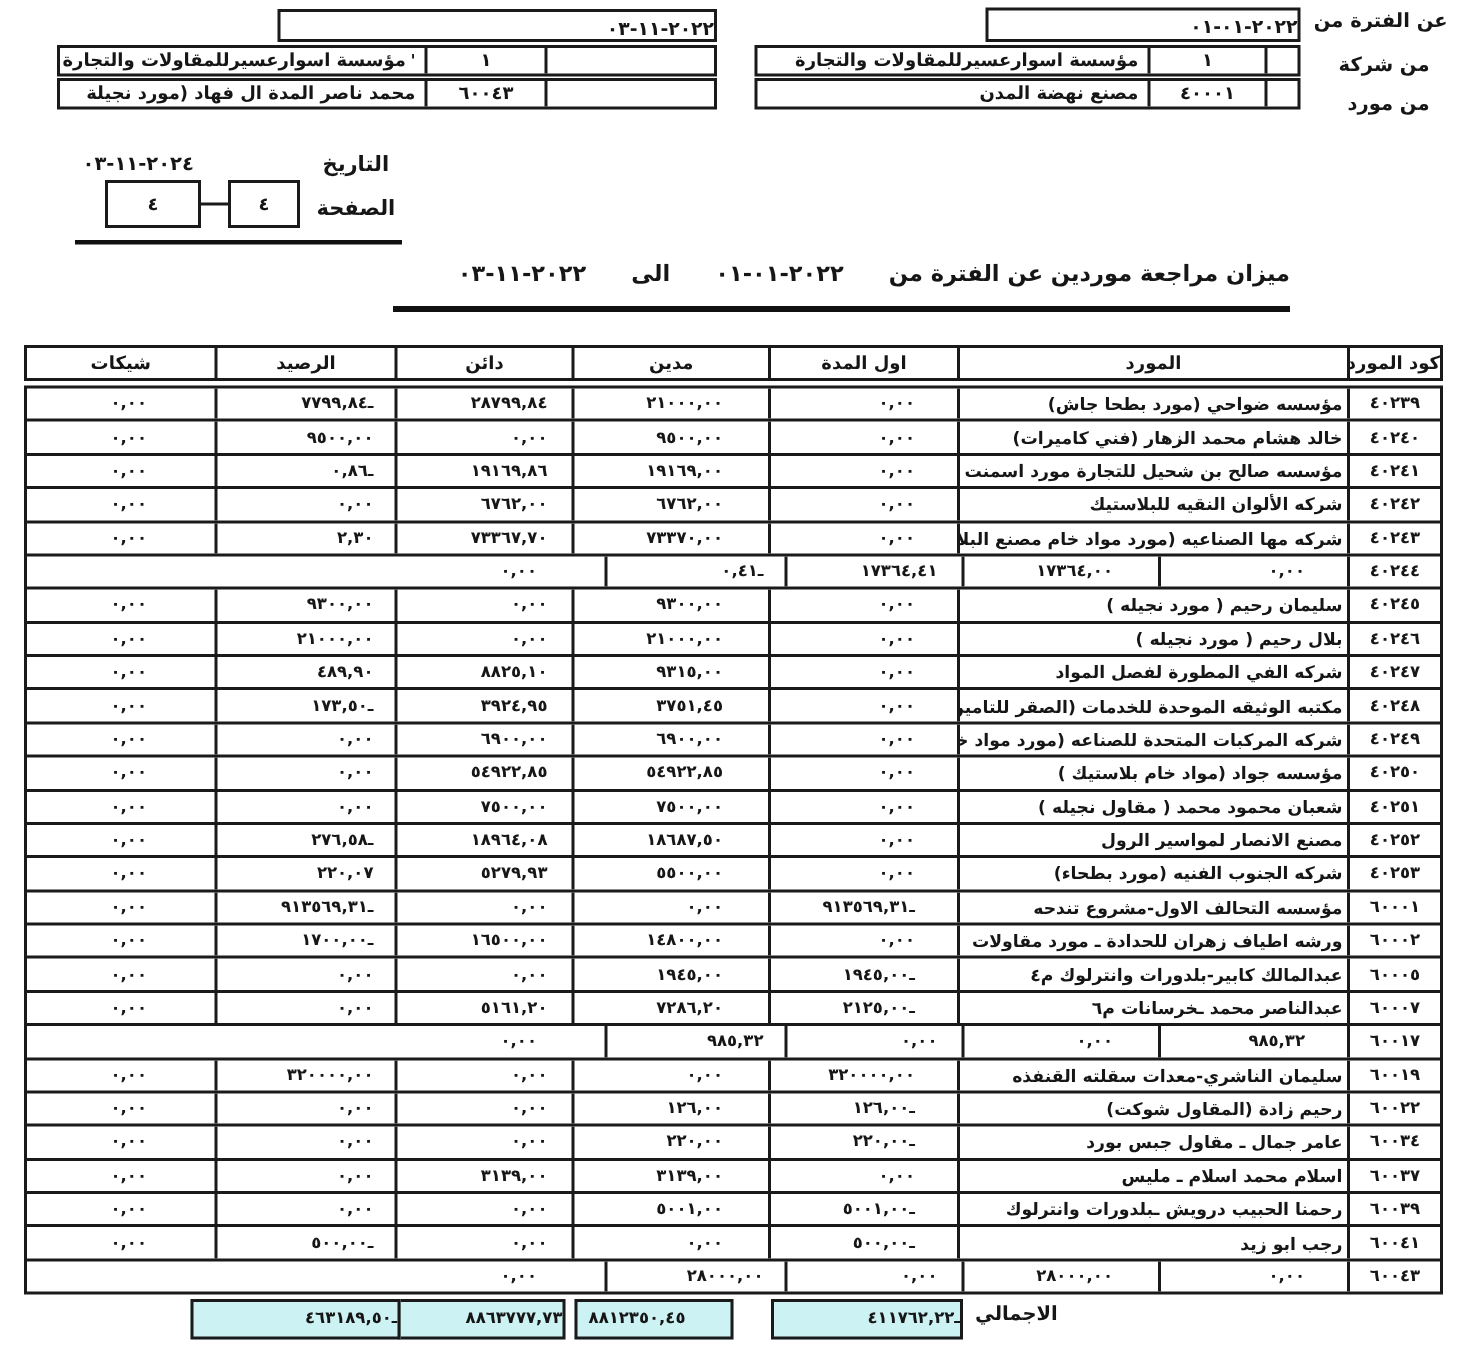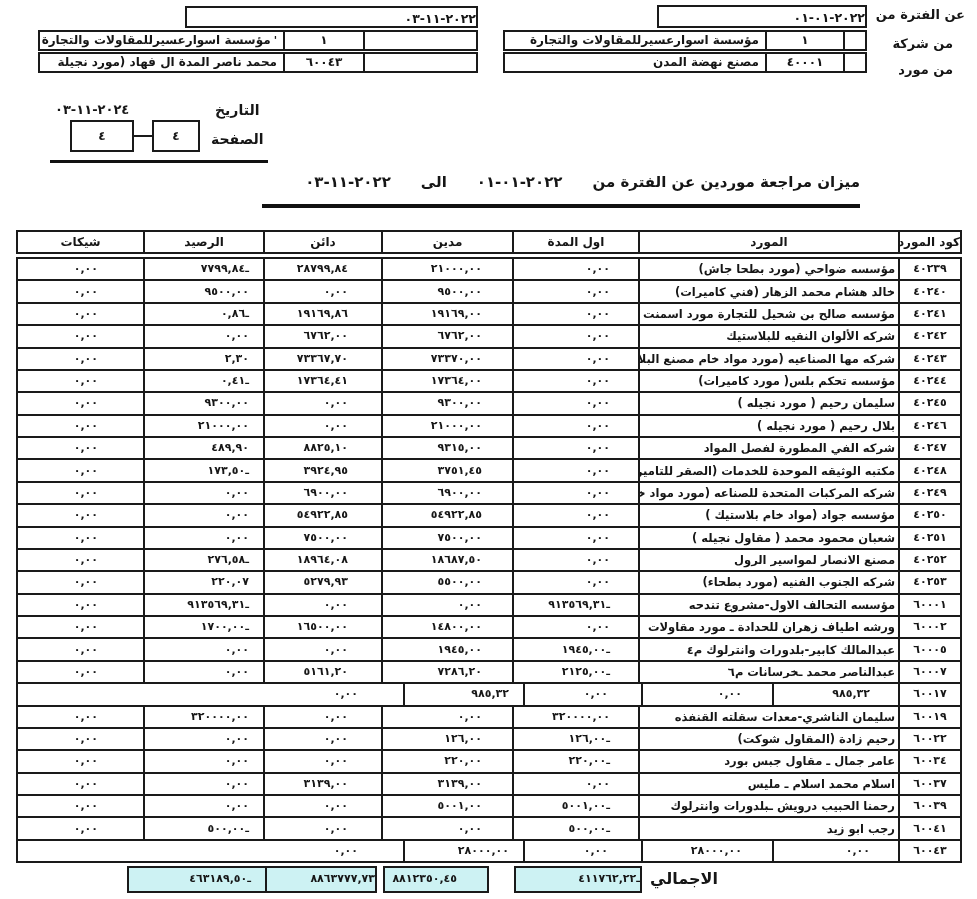--- a/index.html
+++ b/index.html
@@ -38,27 +38,27 @@
   .w-name{flex:0 0 260px;}
   .w-opening{flex:0 0 126px;}
   .w-debit{flex:0 0 131px;}
   .w-credit{flex:0 0 118px;}
   .w-balance{flex:0 0 120px;}
   .w-checks{flex:0 0 127px;}
   .c-code{text-align:center;}
   .c-name{text-align:right;padding-right:3px;font-size:11.5px;}
   .c-opening{text-align:right;padding-right:28px;}
   .c-debit{text-align:right;padding-right:30px;}
-  .c-credit{text-align:right;padding-right:33px;}
+  .c-credit{text-align:right;padding-right:16px;}
   .c-balance{text-align:right;padding-right:14px;}
   .c-checks{text-align:right;padding-right:45px;}
   
   .totcell{position:absolute;height:27px;border:2px solid #1a1a1a;box-sizing:border-box;background:#cdf2f3;
            font-size:11px;line-height:22px;text-align:right;white-space:nowrap;overflow:hidden;}
-  .totlabel{position:absolute;font-size:16px;}
+  .totlabel{position:absolute;font-size:13px;}
 </style>
 </head>
 <body>
 
 <div class="page">
 
   <div class="lbl" style="top:7px;right:12px">عن الفترة من</div>
   <div class="lbl" style="top:36px;right:24px">من شركة</div>
   <div class="lbl" style="top:62px;right:24px">من مورد</div>
 
@@ -219,21 +219,20 @@
           <span class="ltr">٢,٣٠</span>
         </div>
         <div class="cell w-checks c-checks">
           <span class="ltr">٠,٠٠</span>
         </div>
       </div>
       <div class="trow rowline">
         <div class="cell w-code c-code">
           <span class="ltr code-ltr">٤٠٢٤٤</span>
         </div>
-        <div class="cell w-name c-name">مؤسسه تحكم بلس( مورد كاميرات)</div>
         <div class="cell w-opening c-opening">
           <span class="ltr">٠,٠٠</span>
         </div>
         <div class="cell w-debit c-debit">
           <span class="ltr">١٧٣٦٤,٠٠</span>
         </div>
         <div class="cell w-credit c-credit">
           <span class="ltr">١٧٣٦٤,٤١</span>
         </div>
         <div class="cell w-balance c-balance">
@@ -681,15 +680,15 @@
         <div class="cell w-checks c-checks">
           <span class="ltr">٠,٠٠</span>
         </div>
       </div>
     </div>
 
   <div class="totlabel" style="left:650px;top:869px">الاجمالي</div>
   <div class="totcell" style="left:514px;top:866px;width:128px;padding-left:0;"><span class="ltr">٤١١٧٦٢,٢٢ـ</span></div>
   <div class="totcell" style="left:383px;top:866px;width:106px;padding-right:30px"><span class="ltr">٨٨١٢٣٥٠,٤٥</span></div>
   <div class="totcell" style="left:265px;top:866px;width:112px;"><span class="ltr">٨٨٦٣٧٧٧,٧٣</span></div>
-  <div class="totcell" style="left:127px;top:866px;width:140px;padding-right:14px"><span class="ltr">٤٦٣١٨٩,٥٠ـ</span></div>
+  <div class="totcell" style="left:127px;top:866px;width:140px;"><span class="ltr">٤٦٣١٨٩,٥٠ـ</span></div>
 
 </div>
 
 </body></html>

